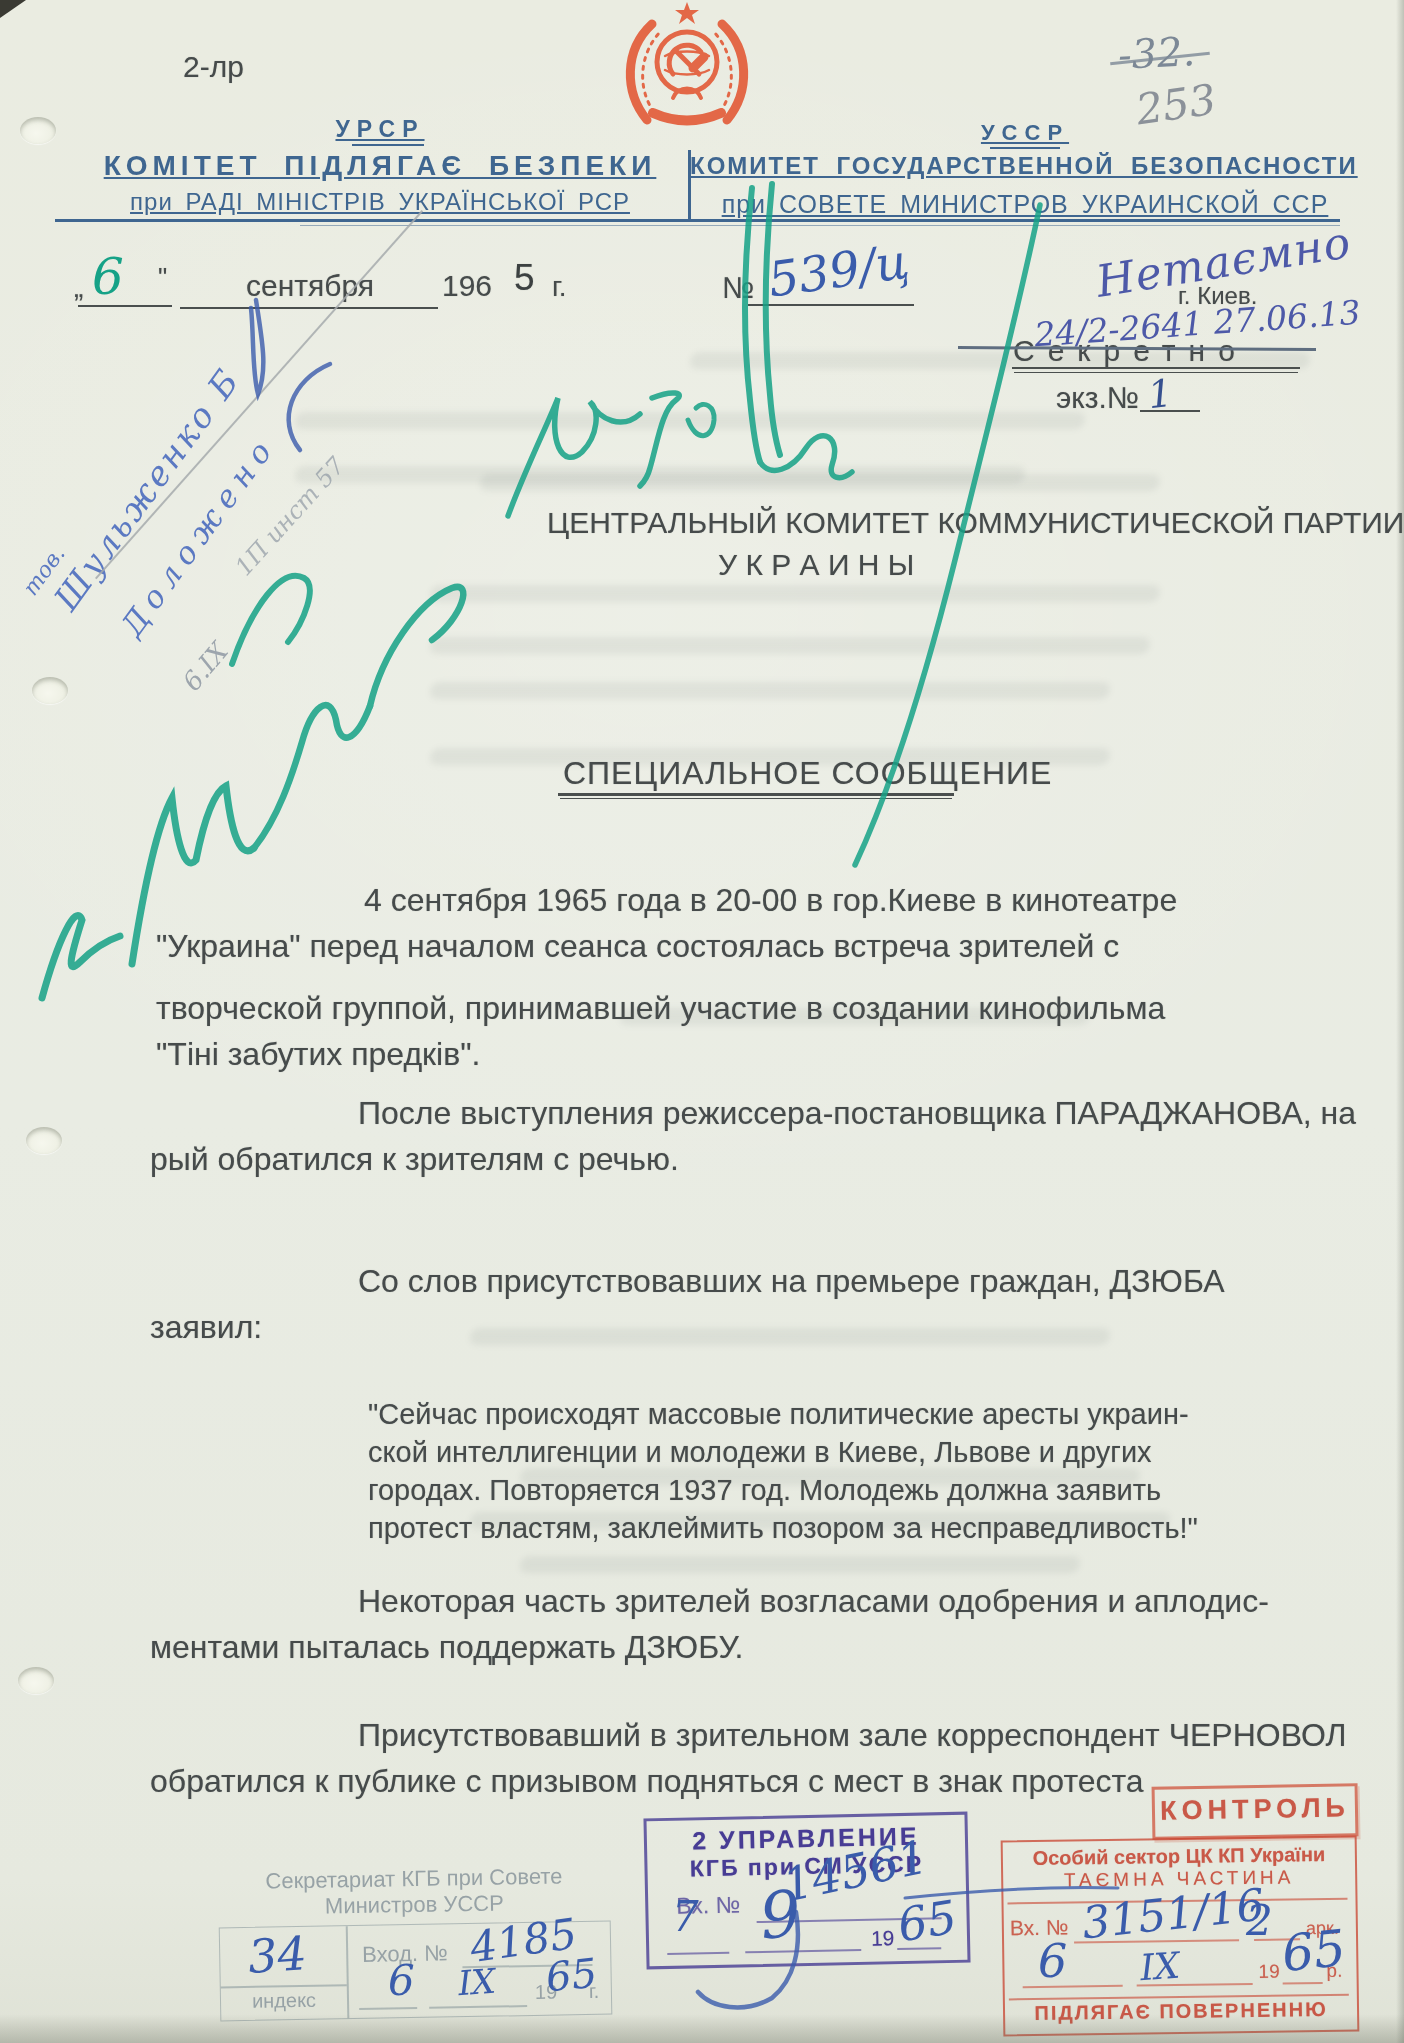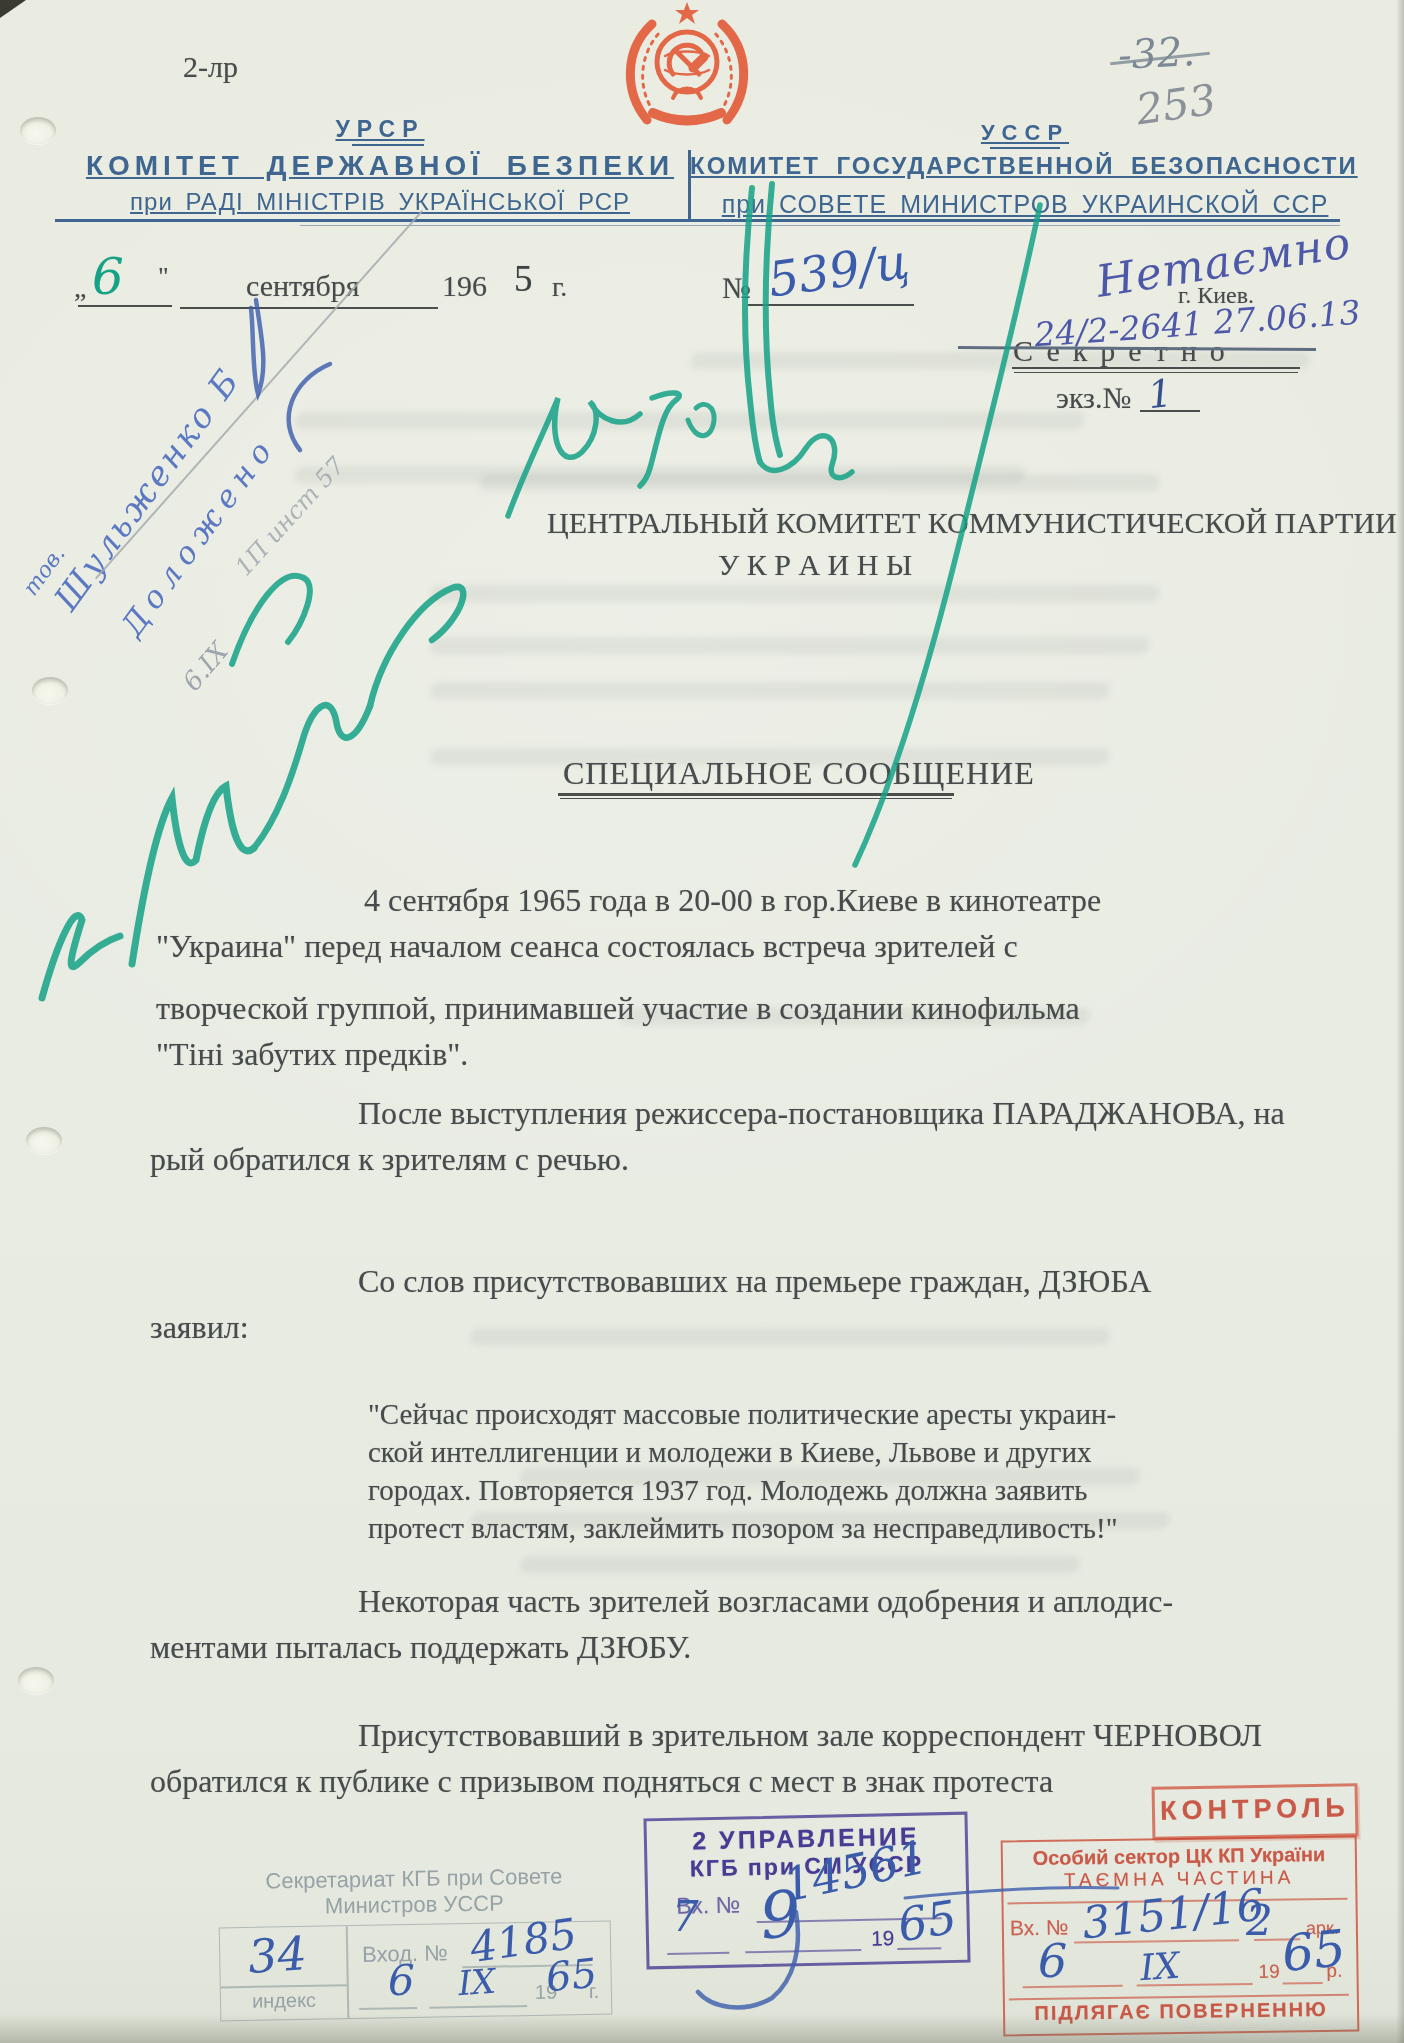--- a/index.html
+++ b/index.html
@@ -2,21 +2,21 @@
 <html><head>
 <meta charset="utf-8">
 <style>
   html,body{margin:0;padding:0;background:#6f7269;}
   .page{position:relative;width:1404px;height:2043px;margin:0 auto;overflow:hidden;
     background:
       radial-gradient(ellipse 1200px 900px at 46% 30%, rgba(255,255,255,.16), rgba(255,255,255,0) 70%),
       linear-gradient(180deg,#eaece1 0%,#e9ece3 55%,#e6e9df 92%,#dfe2d6 100%);
     font-family:"DejaVu Sans",sans-serif;}
   .abs{position:absolute;}
-  .mono{font-family:Liberation Serif, serif;color:#464b4b;white-space:pre;
+  .mono{font-family:Liberation Sans, sans-serif;color:#464b4b;white-space:pre;
         text-shadow:0 0 1px rgba(70,75,75,.38);}
   .hdr{font-family:"Liberation Sans","DejaVu Sans",sans-serif;color:#3f6690;white-space:pre;text-decoration:underline;}
   .hw{font-family:"DejaVu Serif",serif;font-style:italic;color:#3a5cab;white-space:pre;}
   .hwDark{color:#36508f;}
   .hwG{color:#16a287;}
   .pencil{font-family:"DejaVu Serif",serif;font-style:italic;color:#8a94a0;white-space:pre;}
   .ln{position:absolute;background:#4a4f4e;}
   .lnB{position:absolute;background:#3f6690;}
   .bleed{position:absolute;height:17px;background:#6a7572;opacity:.10;filter:blur(3px);
          border-radius:9px;transform:skewX(-8deg);}
@@ -67,21 +67,21 @@
       <path d="M 57 74 A 17 17 0 1 1 85 52" stroke-width="5"></path>
       <path d="M 59 50 L 83 74" stroke-width="5"></path>
       <path d="M 77 68 L 88 57" stroke-width="9"></path>
       <path d="M 57 98 A 15 15 0 0 1 85 98" stroke-width="4"></path>
       <path d="M 37 113 Q 71 128 105 113" stroke-width="10"></path>
     </g>
   </svg>
 
   <div class="abs hdr" style="left:60px;top:116px;width:640px;text-align:center;font-size:23px;font-weight:bold;letter-spacing:7px;">УРСР</div>
   <div class="abs lnB" style="left:352px;top:144px;width:72px;height:2px;"></div>
-  <div class="abs hdr" style="left:60px;top:150px;width:640px;text-align:center;font-size:28px;font-weight:bold;letter-spacing:5px;word-spacing:10px;">КОМІТЕТ ДЕРЖАВНОЇ БЕЗПЕКИ</div>
+  <div class="abs hdr" style="left:60px;top:150px;width:640px;text-align:center;font-size:28px;font-weight:bold;letter-spacing:5px;word-spacing:10px;">КОМІТЕТ ПІДЛЯГАЄ БЕЗПЕКИ</div>
   <div class="abs hdr" style="left:60px;top:188px;width:640px;text-align:center;font-size:24px;letter-spacing:1px;word-spacing:5px;">при РАДІ МІНІСТРІВ УКРАЇНСЬКОЇ РСР</div>
 
   <div class="abs hdr" style="left:700px;top:120px;width:650px;text-align:center;font-size:22px;font-weight:bold;letter-spacing:7px;">УССР</div>
   <div class="abs lnB" style="left:990px;top:147px;width:70px;height:2px;"></div>
   <div class="abs hdr" style="left:700px;top:190px;width:650px;text-align:center;font-size:25px;letter-spacing:1px;word-spacing:5px;">при СОВЕТЕ МИНИСТРОВ УКРАИНСКОЙ ССР</div>
   <div class="abs hdr" style="left:690px;top:152px;width:660px;text-align:center;font-size:24px;font-weight:bold;letter-spacing:2px;word-spacing:8px;">КОМИТЕТ ГОСУДАРСТВЕННОЙ БЕЗОПАСНОСТИ</div>
 
   <div class="abs lnB" style="left:688px;top:150px;width:3px;height:70px;"></div>
   <div class="abs lnB" style="left:55px;top:219px;width:1285px;height:3px;"></div>
   <div class="abs lnB" style="left:300px;top:225px;width:1040px;height:1px;opacity:.5;"></div>

